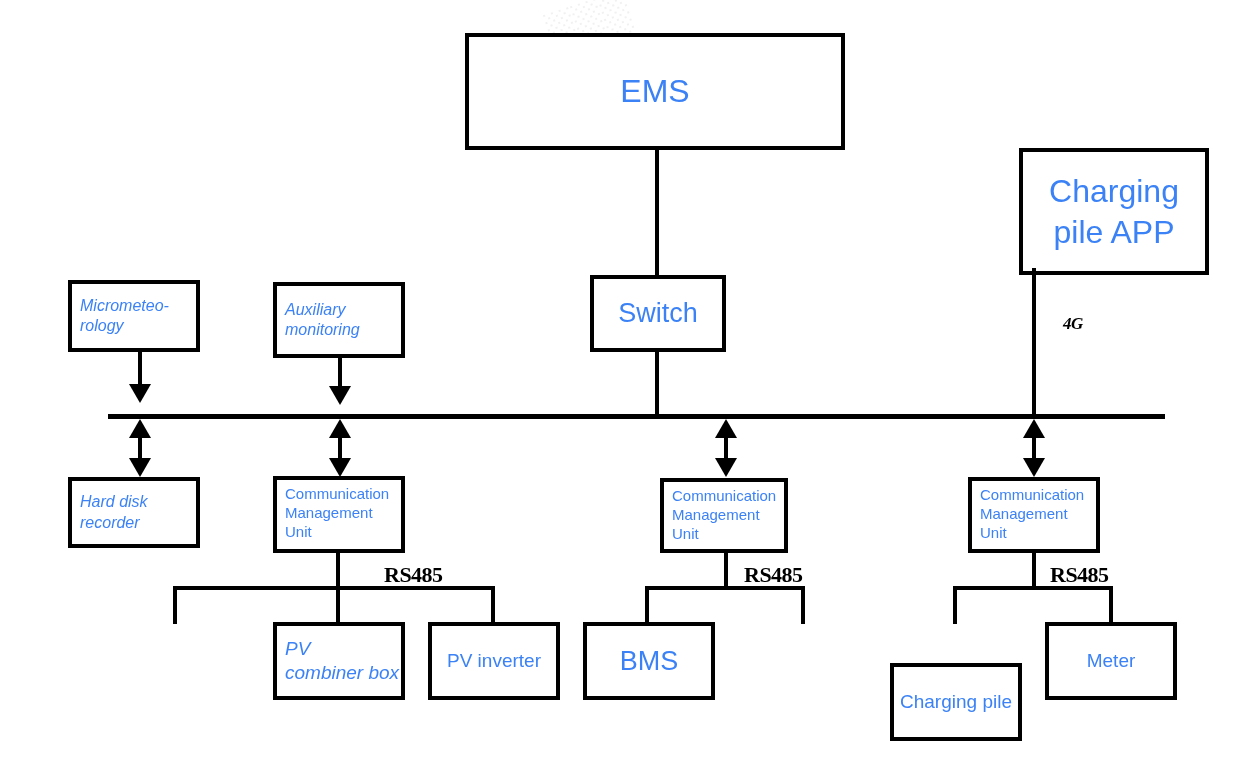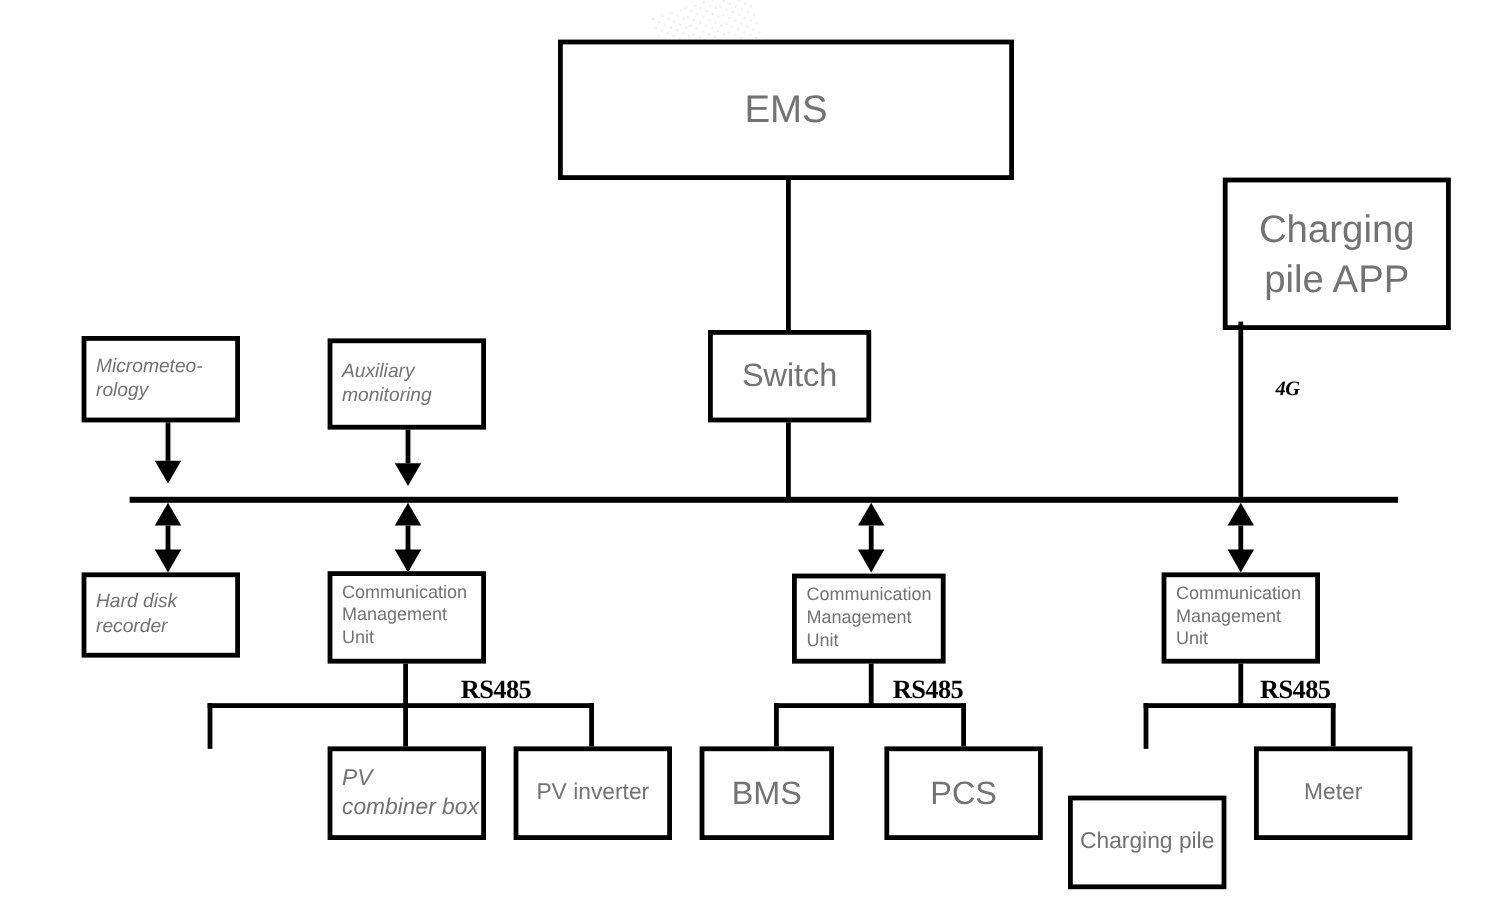--- a/index.html
+++ b/index.html
@@ -10,21 +10,21 @@
     font-family:"Liberation Sans", sans-serif;
     overflow:hidden;
   }
   
   .box{
     position:absolute;
     box-sizing:border-box;
     background:#ffffff;
     border:4px solid #000000;
     display:flex;
-    color:#737373;
+    color:#3b82f6;
     line-height:1.28;
     white-space:pre-line;
   }
   .box.ctr{align-items:center;justify-content:center;text-align:center;}
   .box.lft{align-items:center;justify-content:flex-start;text-align:left;}
   .box.lft > span{padding-left:8px;font-style:italic;}
   .box.tl{align-items:flex-start;justify-content:flex-start;text-align:left;}
   .box.tl > span{padding-left:8px;padding-top:4px;}
 
   .f-xl{font-size:32px;}
@@ -165,25 +165,22 @@
   <div class="lbl lbl-rs" style="left:1050px;top:562px;">RS485</div>
 
   <div class="box lft f-md" style="left:273px;top:622px;width:132px;height:78px;">
     <span>PV
 combiner box</span>
   </div>
   <div class="box ctr f-md" style="left:428px;top:622px;width:132px;height:78px;">
     <span>PV inverter</span>
   </div>
 
-  <div class="box ctr f-lg" style="left:583px;top:622px;width:112px;height:78px;">
+  <div class="box ctr f-lg" style="left:583px;top:622px;width:132px;height:78px;">
     <span>BMS</span>
-  </div>
-  <div class="box ctr f-lg" style="left:737px;top:622px;width:132px;height:78px;">
-    <span>PCS</span>
   </div>
 
   <div class="box ctr f-md" style="left:890px;top:622px;width:132px;height:78px;margin-top:41px;">
     <span>Charging pile</span>
   </div>
   <div class="box ctr f-md" style="left:1045px;top:622px;width:132px;height:78px;">
     <span>Meter</span>
   </div>
 
 </div>

